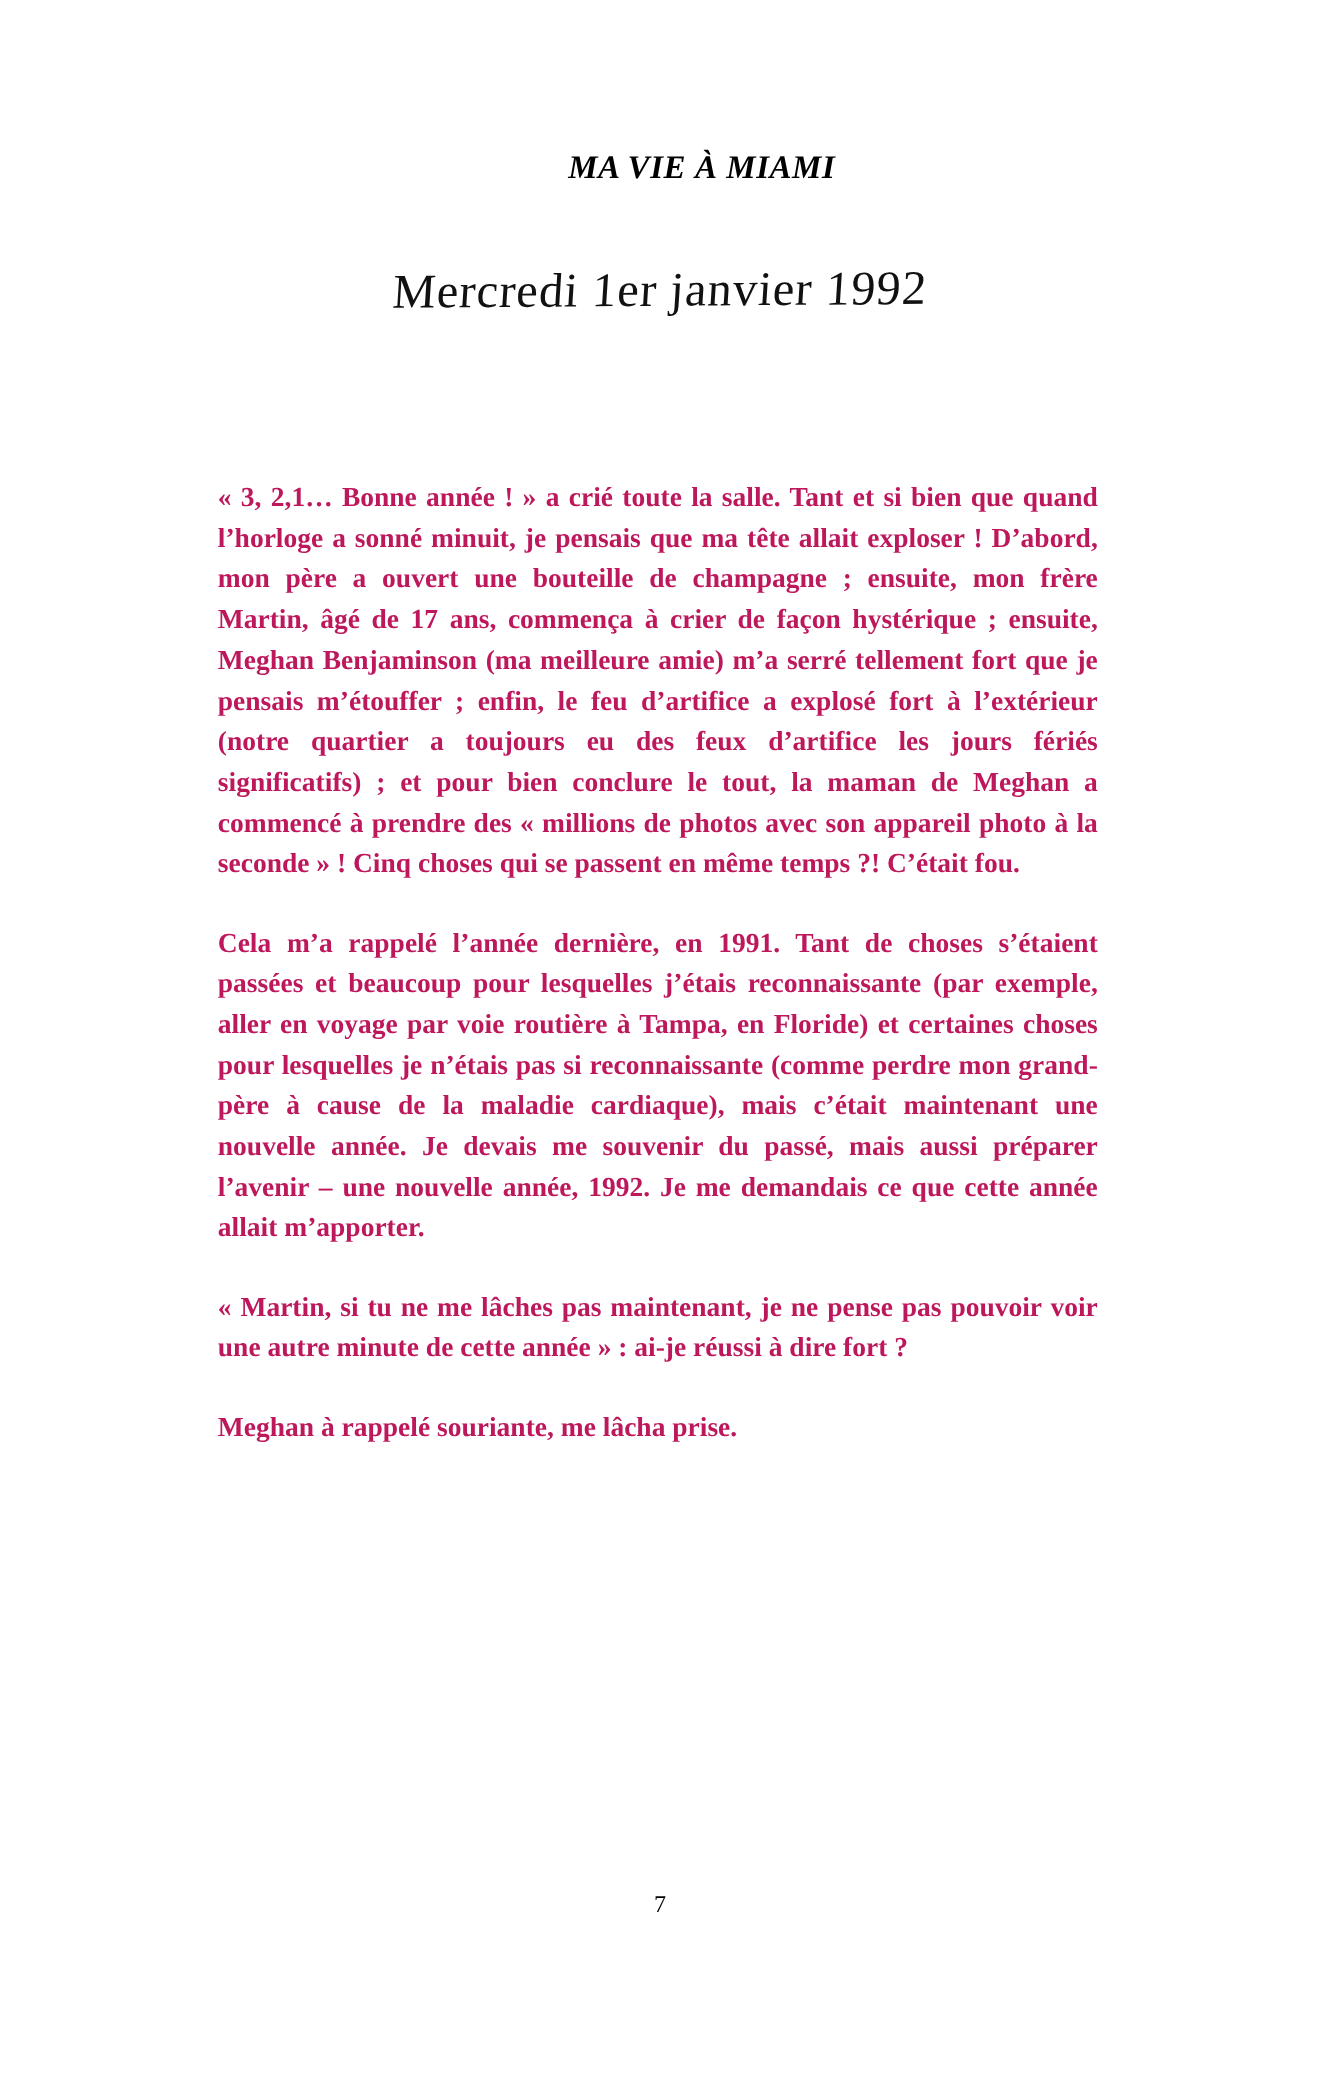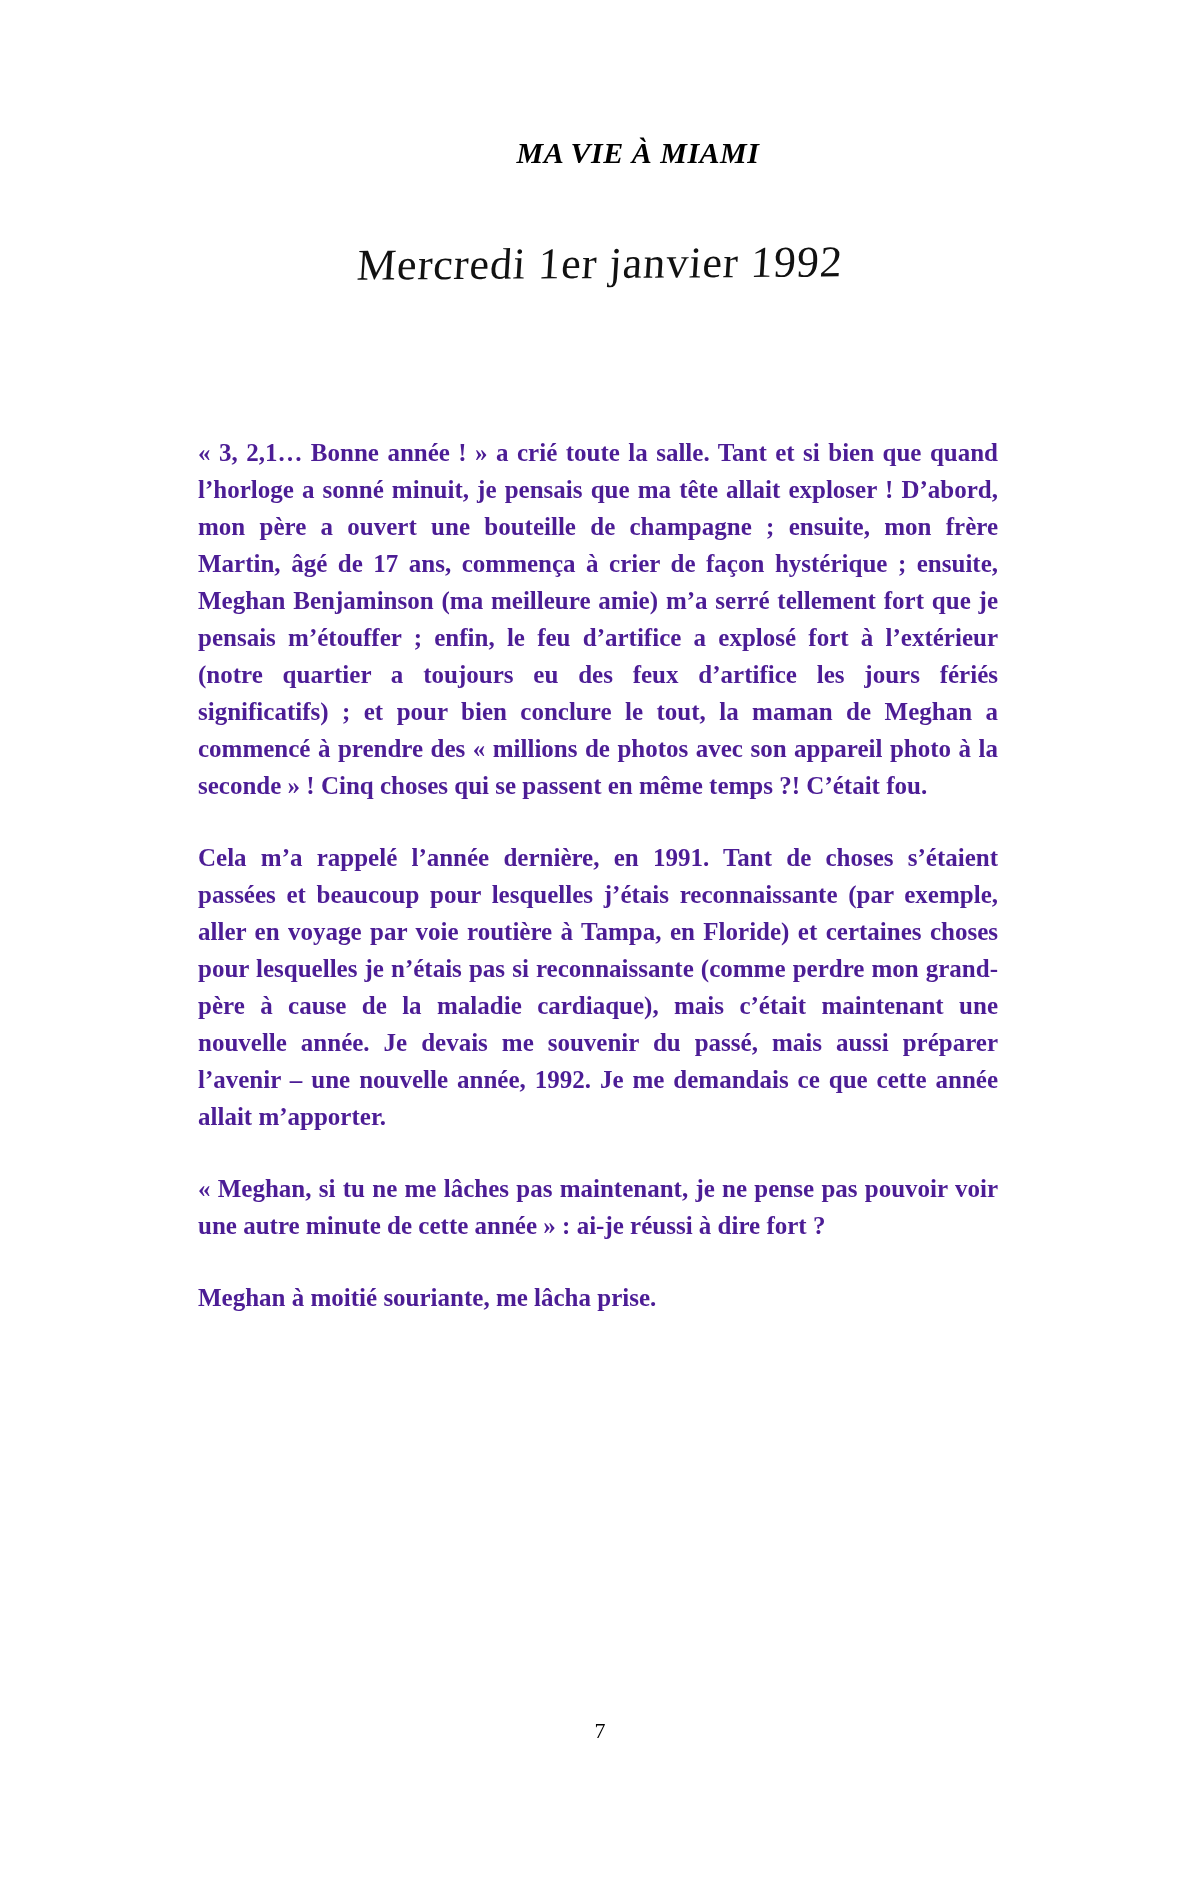--- a/index.html
+++ b/index.html
@@ -54,21 +54,21 @@
     left: 198px;
     width: 800px;
   }
   .body-text p {
     margin: 0 0 35px 0;
     text-align: justify;
     font-family: "Liberation Serif", serif;
     font-weight: 700;
     font-size: 25px;
     line-height: 37px;
-    color: #4c1d95;
+    color: #be185d;
   }
   .page-number {
     position: absolute;
     top: 1718px;
     left: 0;
     width: 1200px;
     text-align: center;
     font-family: "Liberation Serif", serif;
     font-weight: 400;
     font-size: 22px;
@@ -80,19 +80,19 @@
 
 <div class="doc-page">
 
   <div class="running-header">MA VIE À MIAMI</div>
 
   <div class="date-title">Mercredi 1er janvier 1992</div>
 
   <div class="body-text">
     <p>« 3, 2,1… Bonne année ! » a crié toute la salle. Tant et si bien que quand l’horloge a sonné minuit, je pensais que ma tête allait exploser ! D’abord, mon père a ouvert une bouteille de champagne ; ensuite, mon frère Martin, âgé de 17 ans, commença à crier de façon hystérique ; ensuite, Meghan Benjaminson (ma meilleure amie) m’a serré tellement fort que je pensais m’étouffer ; enfin, le feu d’artifice a explosé fort à l’extérieur (notre quartier a toujours eu des feux d’artifice les jours fériés significatifs) ; et pour bien conclure le tout, la maman de Meghan a commencé à prendre des « millions de photos avec son appareil photo à la seconde » ! Cinq choses qui se passent en même temps ?! C’était fou.</p>
     <p>Cela m’a rappelé l’année dernière, en 1991. Tant de choses s’étaient passées et beaucoup pour lesquelles j’étais reconnaissante (par exemple, aller en voyage par voie routière à Tampa, en Floride) et certaines choses pour lesquelles je n’étais pas si reconnaissante (comme perdre mon grand-père à cause de la maladie cardiaque), mais c’était maintenant une nouvelle année. Je devais me souvenir du passé, mais aussi préparer l’avenir – une nouvelle année, 1992. Je me demandais ce que cette année allait m’apporter.</p>
-    <p>« Meghan, si tu ne me lâches pas maintenant, je ne pense pas pouvoir voir une autre minute de cette année » : ai-je réussi à dire fort ?</p>
-    <p>Meghan à moitié souriante, me lâcha prise.</p>
+    <p>« Martin, si tu ne me lâches pas maintenant, je ne pense pas pouvoir voir une autre minute de cette année » : ai-je réussi à dire fort ?</p>
+    <p>Meghan à rappelé souriante, me lâcha prise.</p>
   </div>
 
   <div class="page-number">7</div>
 
 </div>
 
 </body></html>

